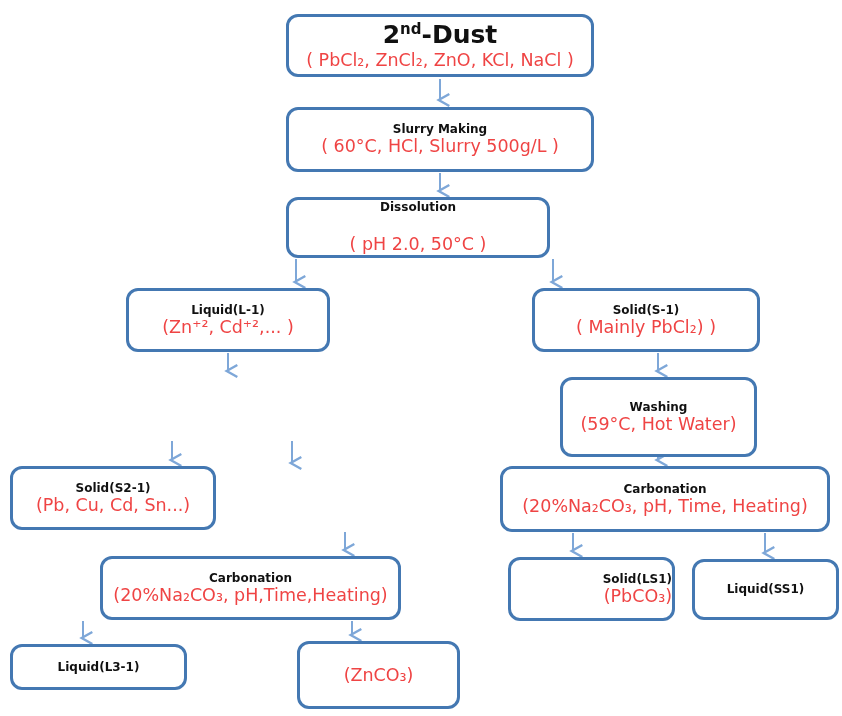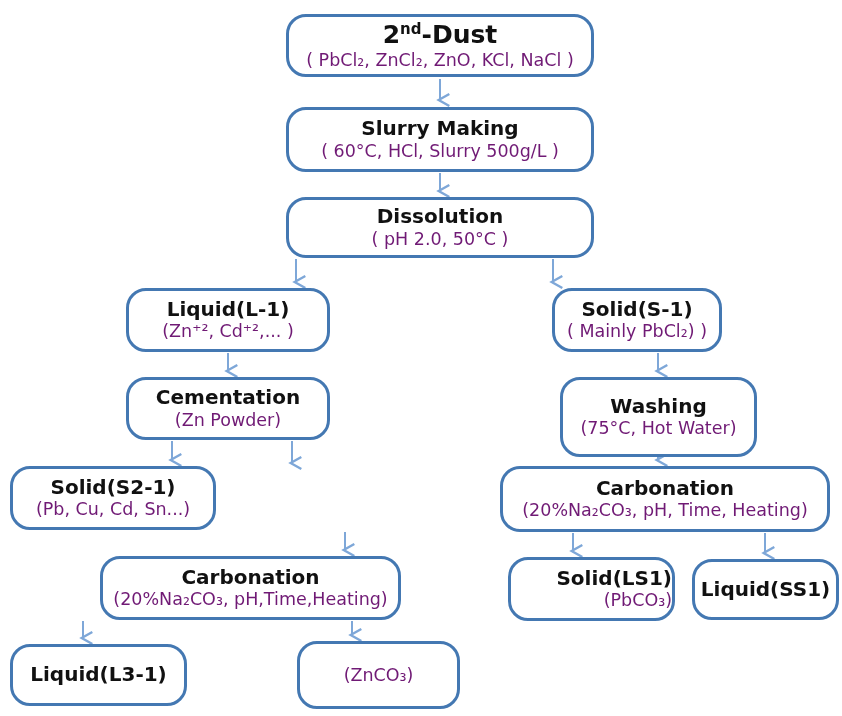--- a/index.html
+++ b/index.html
@@ -3,44 +3,44 @@
 <meta charset="utf-8">
 <style>
   html,body{margin:0;padding:0;background:#ffffff;}
   body{font-family:"DejaVu Sans","Liberation Sans",sans-serif;color:#111;}
   .stage{position:relative;width:842px;height:716px;background:#fff;overflow:hidden;}
   .arrows{position:absolute;left:0;top:0;width:842px;height:716px;}
   .node{
     position:absolute;
     box-sizing:border-box;
     border:3px solid #4478b2;
-    border-radius:20px;
+    border-radius:12px;
     background:#fff;
     display:flex;flex-direction:column;align-items:center;justify-content:center;
     text-align:center;line-height:1.18;
   }
-  .node .title{font-weight:bold;font-size:20px;color:#111;white-space:nowrap;}
-  .node .subtitle{font-size:17.5px;color:#701a75;white-space:nowrap;}
+  .node .title{font-weight:bold;font-size:12px;color:#111;white-space:nowrap;}
+  .node .subtitle{font-size:17.5px;color:#ef4444;white-space:nowrap;}
   .n-dust .title{font-size:25px;}
   .n-dust .title sup{font-size:15px;}
   
   .n-dust       {left:286px;top:14px; width:308px;height:63px;}
   .n-slurry     {left:286px;top:107px;width:308px;height:65px;}
-  .n-dissolution{left:286px;top:197px;width:308px;height:61px;}
+  .n-dissolution{left:286px;top:197px;width:264px;height:61px;justify-content:space-between;}
   .n-l1         {left:126px;top:288px;width:204px;height:64px;}
-  .n-s1         {left:552px;top:288px;width:170px;height:64px;}
+  .n-s1         {left:532px;top:288px;width:228px;height:64px;}
   .n-cementation{left:126px;top:377px;width:204px;height:63px;}
   .n-washing    {left:560px;top:377px;width:197px;height:80px;}
   .n-s21        {left:10px; top:466px;width:206px;height:64px;}
   .n-l21        {left:246px;top:469px;width:199px;height:62px;}
   .n-carbr      {left:500px;top:466px;width:330px;height:66px;}
   .n-carbl      {left:100px;top:556px;width:301px;height:64px;}
   .n-ls1        {left:508px;top:557px;width:167px;height:64px;align-items:flex-end;}
   .n-ss1        {left:692px;top:559px;width:147px;height:61px;}
-  .n-l31        {left:10px; top:644px;width:177px;height:62px;}
+  .n-l31        {left:10px; top:644px;width:177px;height:46px;}
   .n-s31        {left:297px;top:641px;width:163px;height:68px;}
 </style>
 </head>
 <body>
 
 <div class="stage">
 
   <svg class="arrows" viewBox="0 0 842 716" xmlns="http://www.w3.org/2000/svg">
     <defs>
       <marker id="ah" viewBox="0 0 12 12" refX="6" refY="9" markerWidth="8" markerHeight="8" orient="auto-start-reverse">
@@ -83,28 +83,24 @@
   <div class="node n-l1">
     <div class="title">Liquid(L-1)</div>
     <div class="subtitle">(Zn⁺², Cd⁺²,... )</div>
   </div>
 
   <div class="node n-s1">
     <div class="title">Solid(S-1)</div>
     <div class="subtitle">( Mainly  PbCl₂) )</div>
   </div>
 
-  <div class="node n-cementation">
-    <div class="title">Cementation</div>
-    <div class="subtitle">(Zn Powder)</div>
-  </div>
 
   <div class="node n-washing">
     <div class="title">Washing</div>
-    <div class="subtitle">(75°C, Hot Water)</div>
+    <div class="subtitle">(59°C, Hot Water)</div>
   </div>
 
   <div class="node n-s21">
     <div class="title">Solid(S2-1)</div>
     <div class="subtitle">(Pb, Cu, Cd, Sn...)</div>
   </div>
 
 
   <div class="node n-carbr">
     <div class="title">Carbonation</div>

